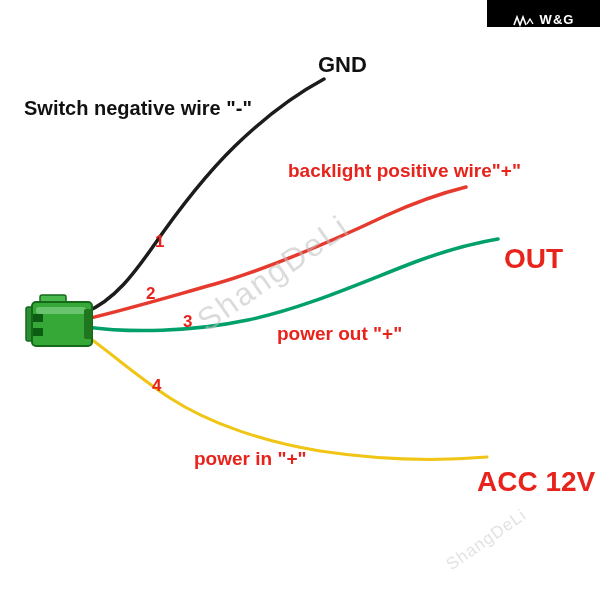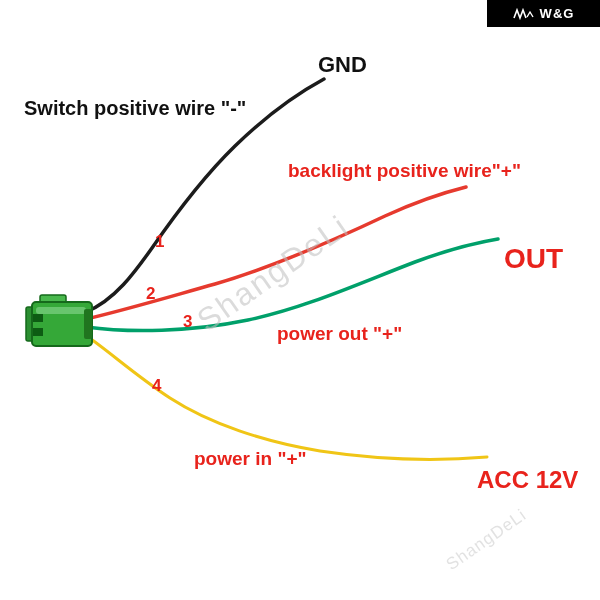--- a/index.html
+++ b/index.html
@@ -39,21 +39,21 @@
     font-size:17px;
     opacity:.45;
     letter-spacing:1px;
   }
   .brand-bar{
     position:absolute;
     top:0;right:0;
     width:113px;height:27px;
     background:#000000;
     display:flex;
-    align-items:center;
+    align-items:flex-end;
     justify-content:center;
     gap:5px;
   }
   .brand-bar .brand-text{
     color:#ffffff;
     font-size:13px;
     font-weight:bold;
     letter-spacing:1px;
   }
 </style>
@@ -82,32 +82,32 @@
       <rect x="84" y="309" width="8" height="30" rx="2" fill="#20751f"></rect>
     </g>
   </svg>
 
   <div class="watermark" style="left:185px;top:255px;">ShangDeLi</div>
   <div class="watermark small" style="left:440px;top:530px;">ShangDeLi</div>
 
   <div class="label" style="left:318px;top:52px;font-size:22px;text-align:center;">GND</div>
 
   <div class="label" style="left:24px;top:97px;font-size:20px;">
-    <span>Switch positive wire </span><span class="red">"-"</span>
+    <span>Switch negative wire </span><span class="red">"-"</span>
   </div>
 
   <div class="label red" style="left:288px;top:160px;font-size:19px;">backlight positive wire"+"</div>
 
   <div class="label red" style="left:504px;top:243px;font-size:28px;">OUT</div>
 
   <div class="label red" style="left:277px;top:323px;font-size:19px;">power out "+"</div>
 
   <div class="label red" style="left:194px;top:448px;font-size:19px;">power in "+"</div>
 
-  <div class="label red" style="left:477px;top:466px;font-size:24px;">ACC 12V</div>
+  <div class="label red" style="left:477px;top:466px;font-size:28px;">ACC 12V</div>
 
   <span class="pin-num" style="left:155px;top:232px;">1</span>
   <span class="pin-num" style="left:146px;top:284px;">2</span>
   <span class="pin-num" style="left:183px;top:312px;">3</span>
   <span class="pin-num" style="left:152px;top:376px;">4</span>
 
   <div class="brand-bar">
     <svg width="22" height="12" viewBox="0 0 22 12">
       <polyline points="1,10 4,2 7,10 10,2 13,10" fill="none" stroke="#ffffff" stroke-width="1.6"></polyline>
       <polyline points="14,9 17,4 20,9" fill="none" stroke="#ffffff" stroke-width="1.4"></polyline>

